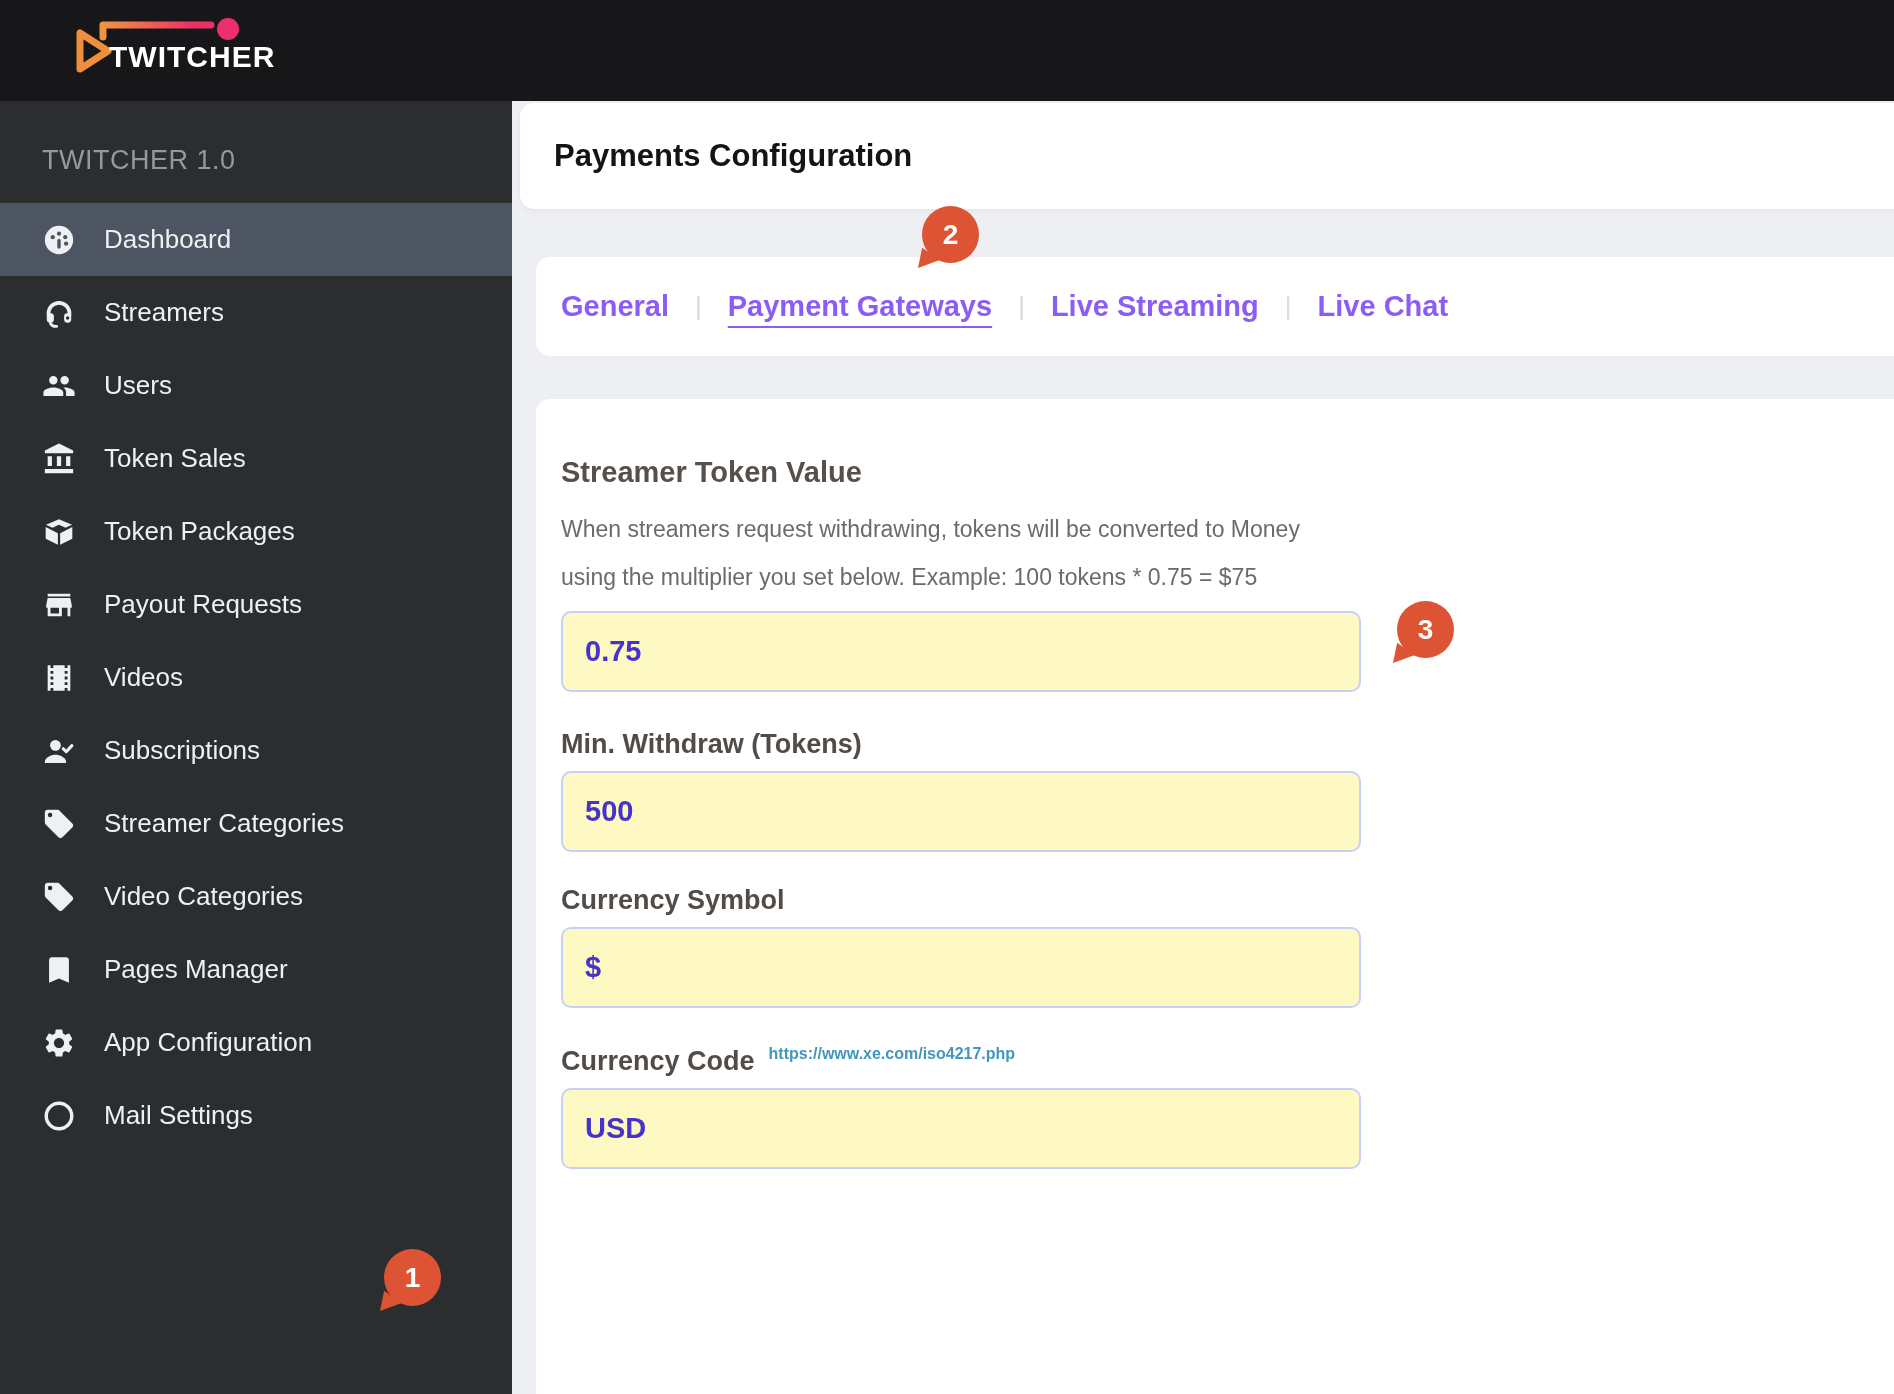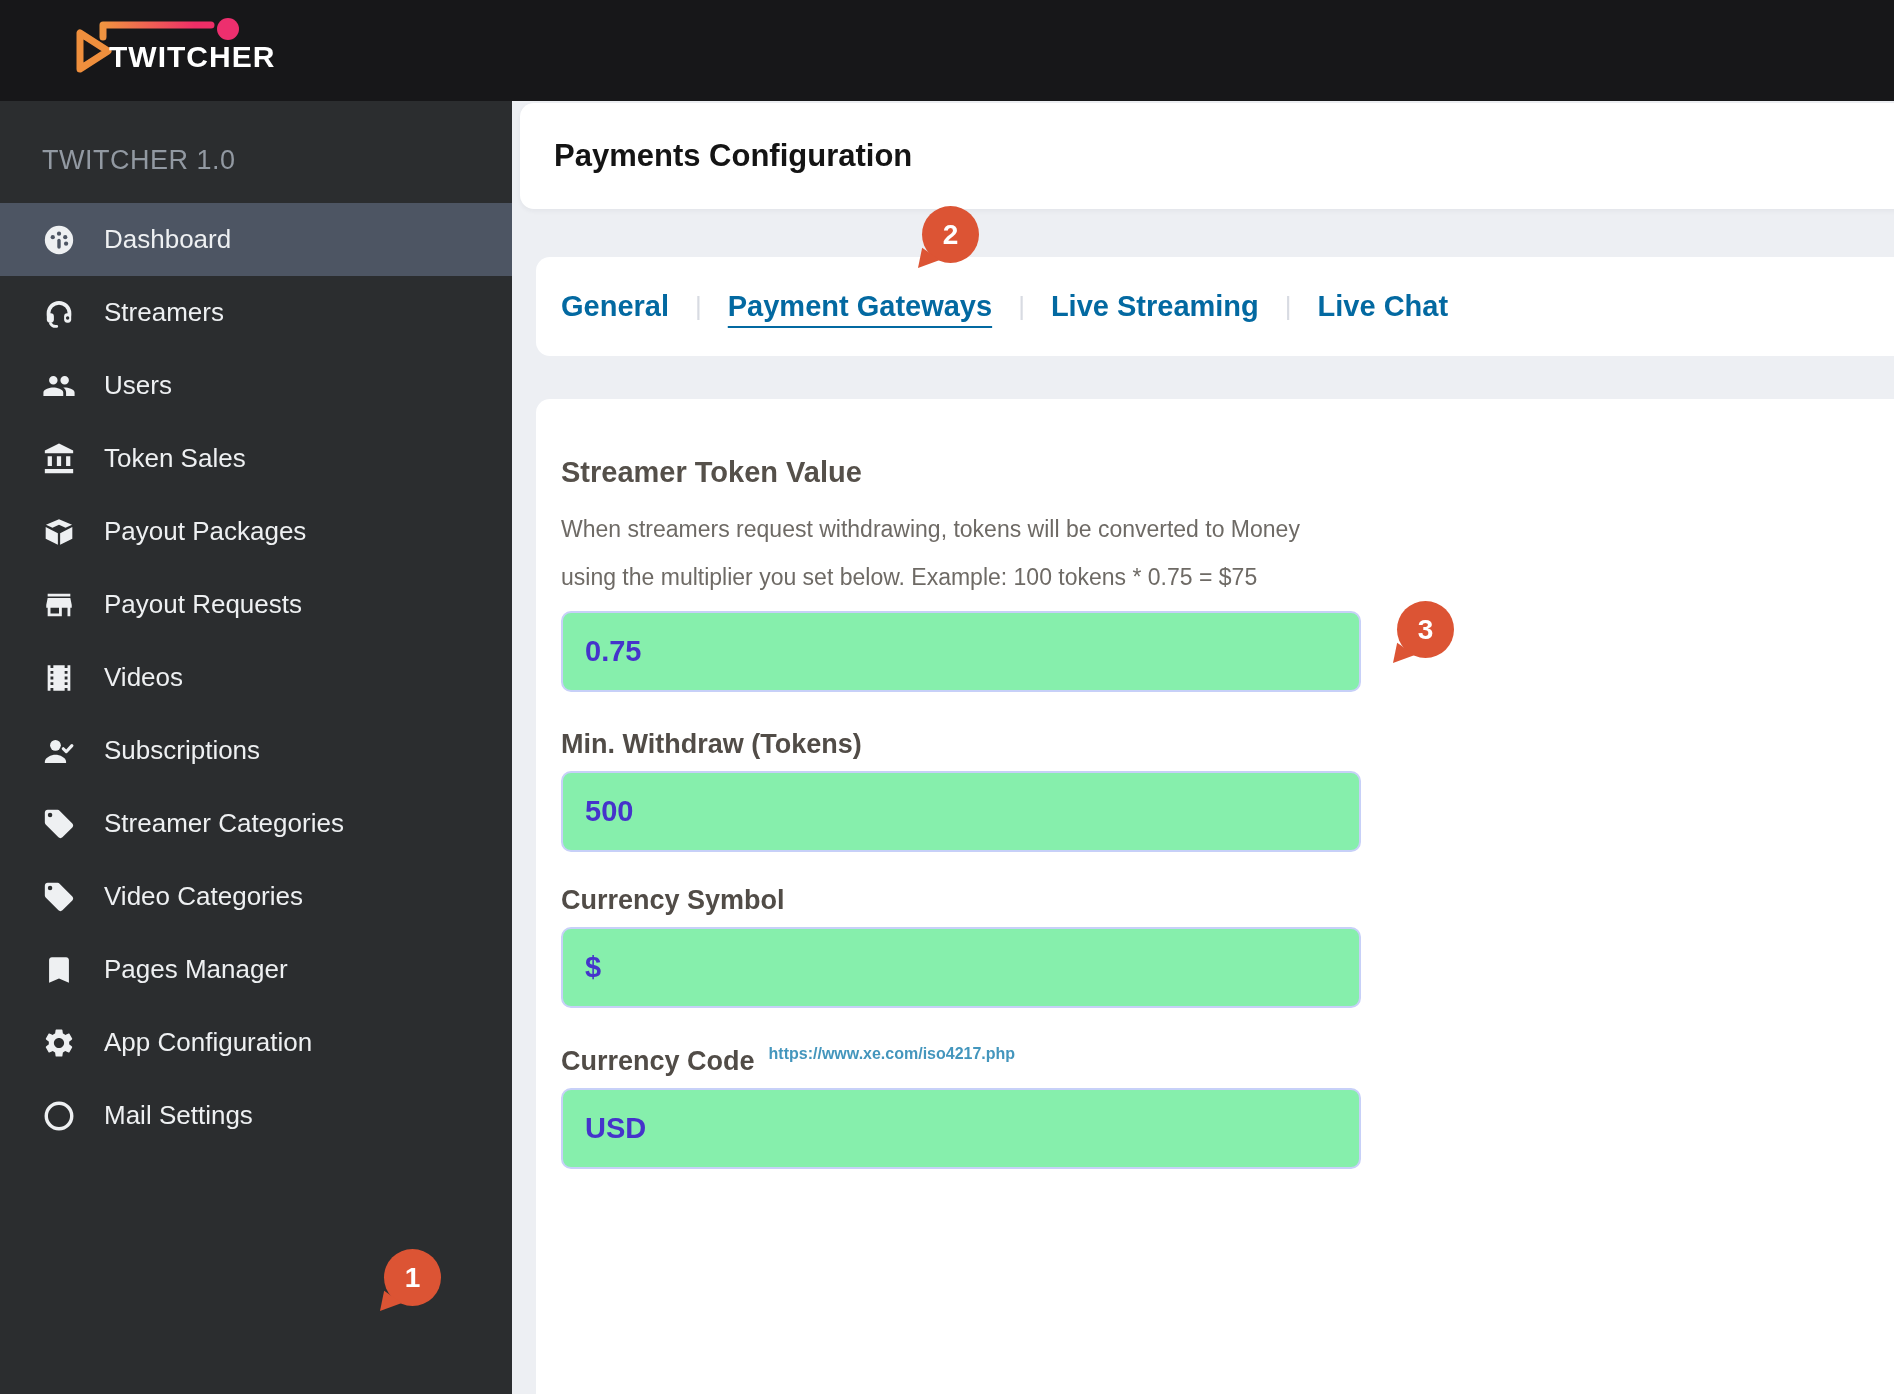--- a/index.html
+++ b/index.html
@@ -37,41 +37,41 @@
   .header-card { position:absolute; left:8px; top:2px; right:0; height:106px;
     background:#fff; border-radius:14px 0 0 14px;
     box-shadow:0 2px 5px rgba(40,40,60,.05);
     display:flex; align-items:center; padding-left:34px; }
   .page-title { font-size:31px; font-weight:700; color:#141414; }
 
   .tab-card { position:absolute; left:24px; top:156px; right:0; height:99px;
     background:#fff; border-radius:14px 0 0 14px;
     display:flex; align-items:center; padding-left:25px;
     font-size:29px; font-weight:600; }
-  .tab { color:#0369a1; text-decoration:none; cursor:pointer; white-space:nowrap; }
+  .tab { color:#8b5cf6; text-decoration:none; cursor:pointer; white-space:nowrap; }
   .tab.active { text-decoration:underline; text-underline-offset:10px;
     text-decoration-thickness:2px; }
   .tab-sep { color:#d8dbe2; margin:0 26px; font-weight:400; font-size:26px; }
 
   .form-card { position:absolute; left:24px; top:298px; right:0; height:1100px;
     background:#fff; border-radius:14px 0 0 14px;
     padding:56px 0 0 25px; }
   .section-title { font-size:29px; line-height:34px; font-weight:600;
     color:#55504a; }
   .desc { font-size:23px; color:#6e6a65; line-height:48px; margin-top:16px; }
   .desc span { display:block; white-space:nowrap; }
   .field-label { font-size:27px; line-height:32px; font-weight:600;
     color:#514c47; }
   .label-min  { margin-top:36px; }
   .label-sym  { margin-top:32px; }
   .label-code-row { margin-top:37px; display:flex; align-items:flex-start; gap:14px; }
   .code-link { font-size:16px; font-weight:600; color:#4496bd;
     text-decoration:none; cursor:pointer; }
   .text-input { display:block; width:800px; height:81px; margin-top:11px;
-    border:2px solid #c7d0f8; border-radius:10px; background:#86efac;
+    border:2px solid #c7d0f8; border-radius:10px; background:#fef9c3;
     font-family:"Liberation Sans", sans-serif;
     font-size:29px; font-weight:700; color:#4533cb; padding:0 22px; outline:none; }
   .input-token { margin-top:10px; }
 </style>
 </head>
 <body>
 
 <div class="topbar">
   <div class="logo">
     <svg width="250" height="80" viewBox="0 0 250 80">
@@ -140,21 +140,21 @@
     </div>
 
     <div class="menu-item">
       <span class="mi-icon">
         <svg viewBox="0 0 24 24" fill="currentColor">
             <path d="M12 3 2.8 6.8 7.4 9 12 6.9 16.6 9l4.6-2.2z"></path>
           <path d="M2.6 8.4v8.4L11.2 21v-8.2L2.6 8.4z"></path>
             <path d="M21.4 8.4v8.4L12.8 21v-8.2l8.6-4.4z"></path>
           </svg>
       </span>
-      <span class="mi-label">Payout Packages</span>
+      <span class="mi-label">Token Packages</span>
     </div>
 
     <div class="menu-item">
       <span class="mi-icon">
         <svg viewBox="0 0 24 24" fill="currentColor">
             <path d="M20 4H4v2h16V4zM21 14v-2l-1-5H4l-1 5v2h1v6h10v-6h4v6h2v-6h1zm-9 4H6v-4h6v4z"></path>
           </svg>
       </span>
       <span class="mi-label">Payout Requests</span>
     </div>

